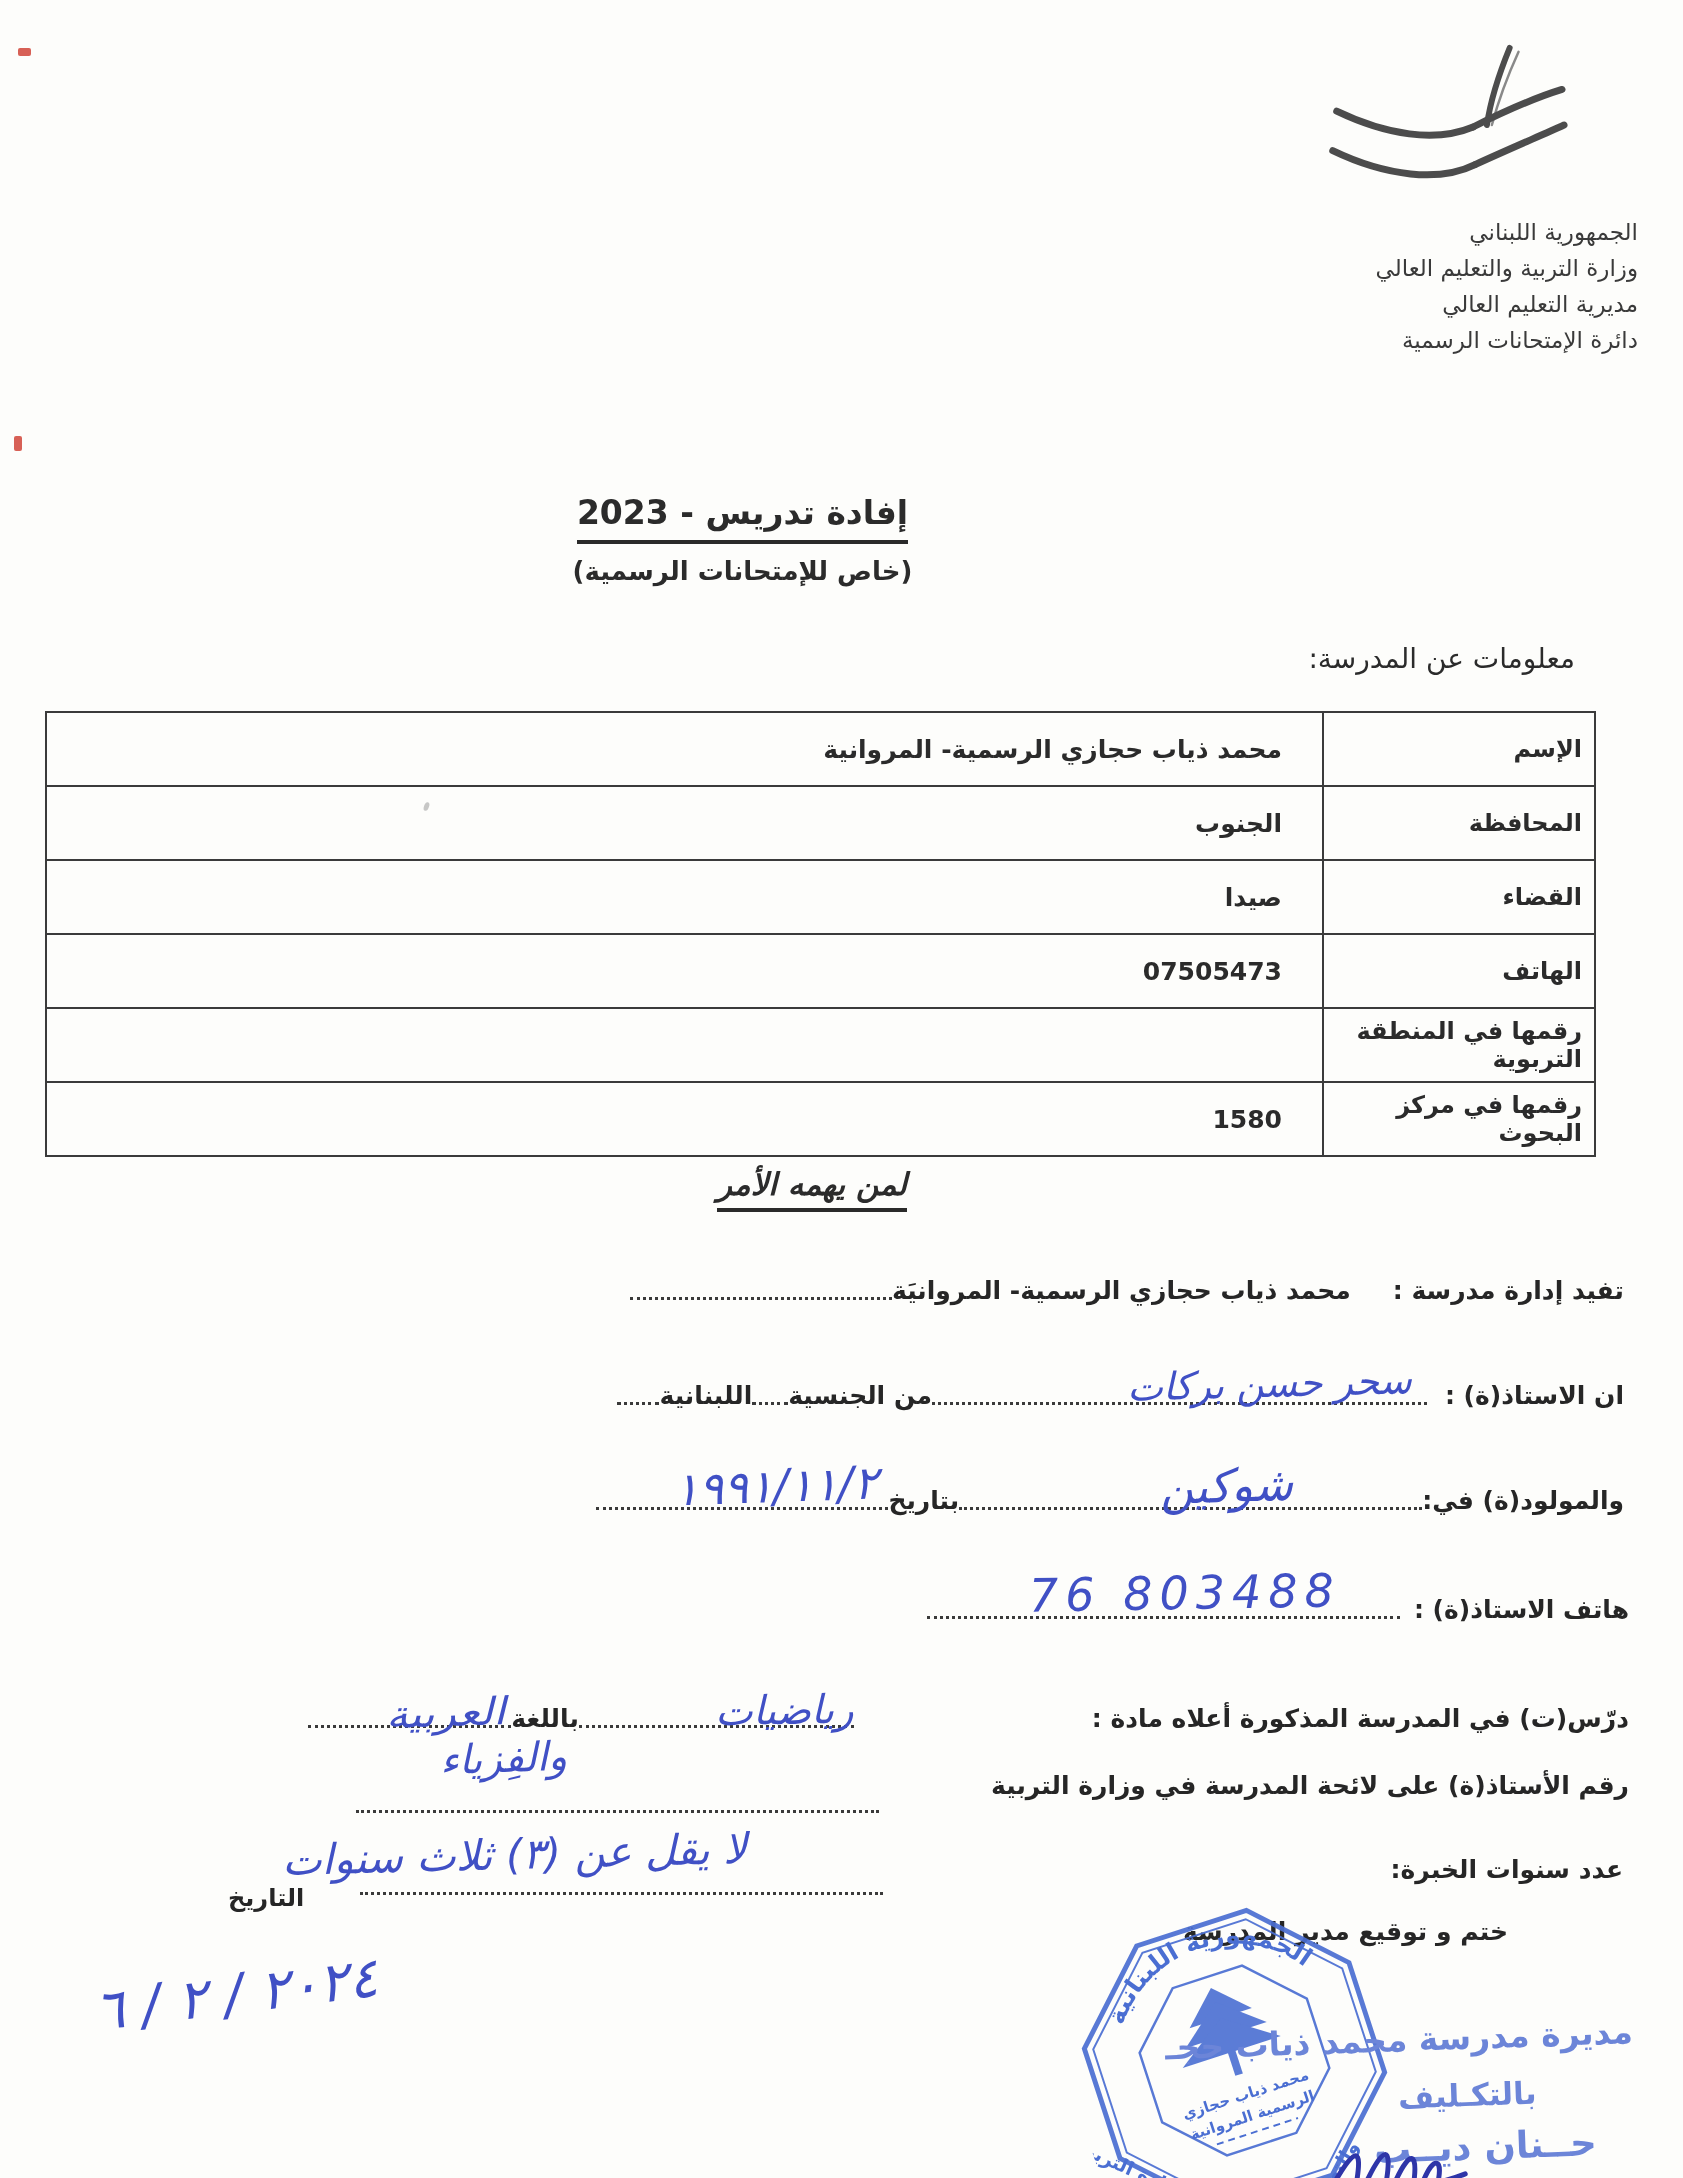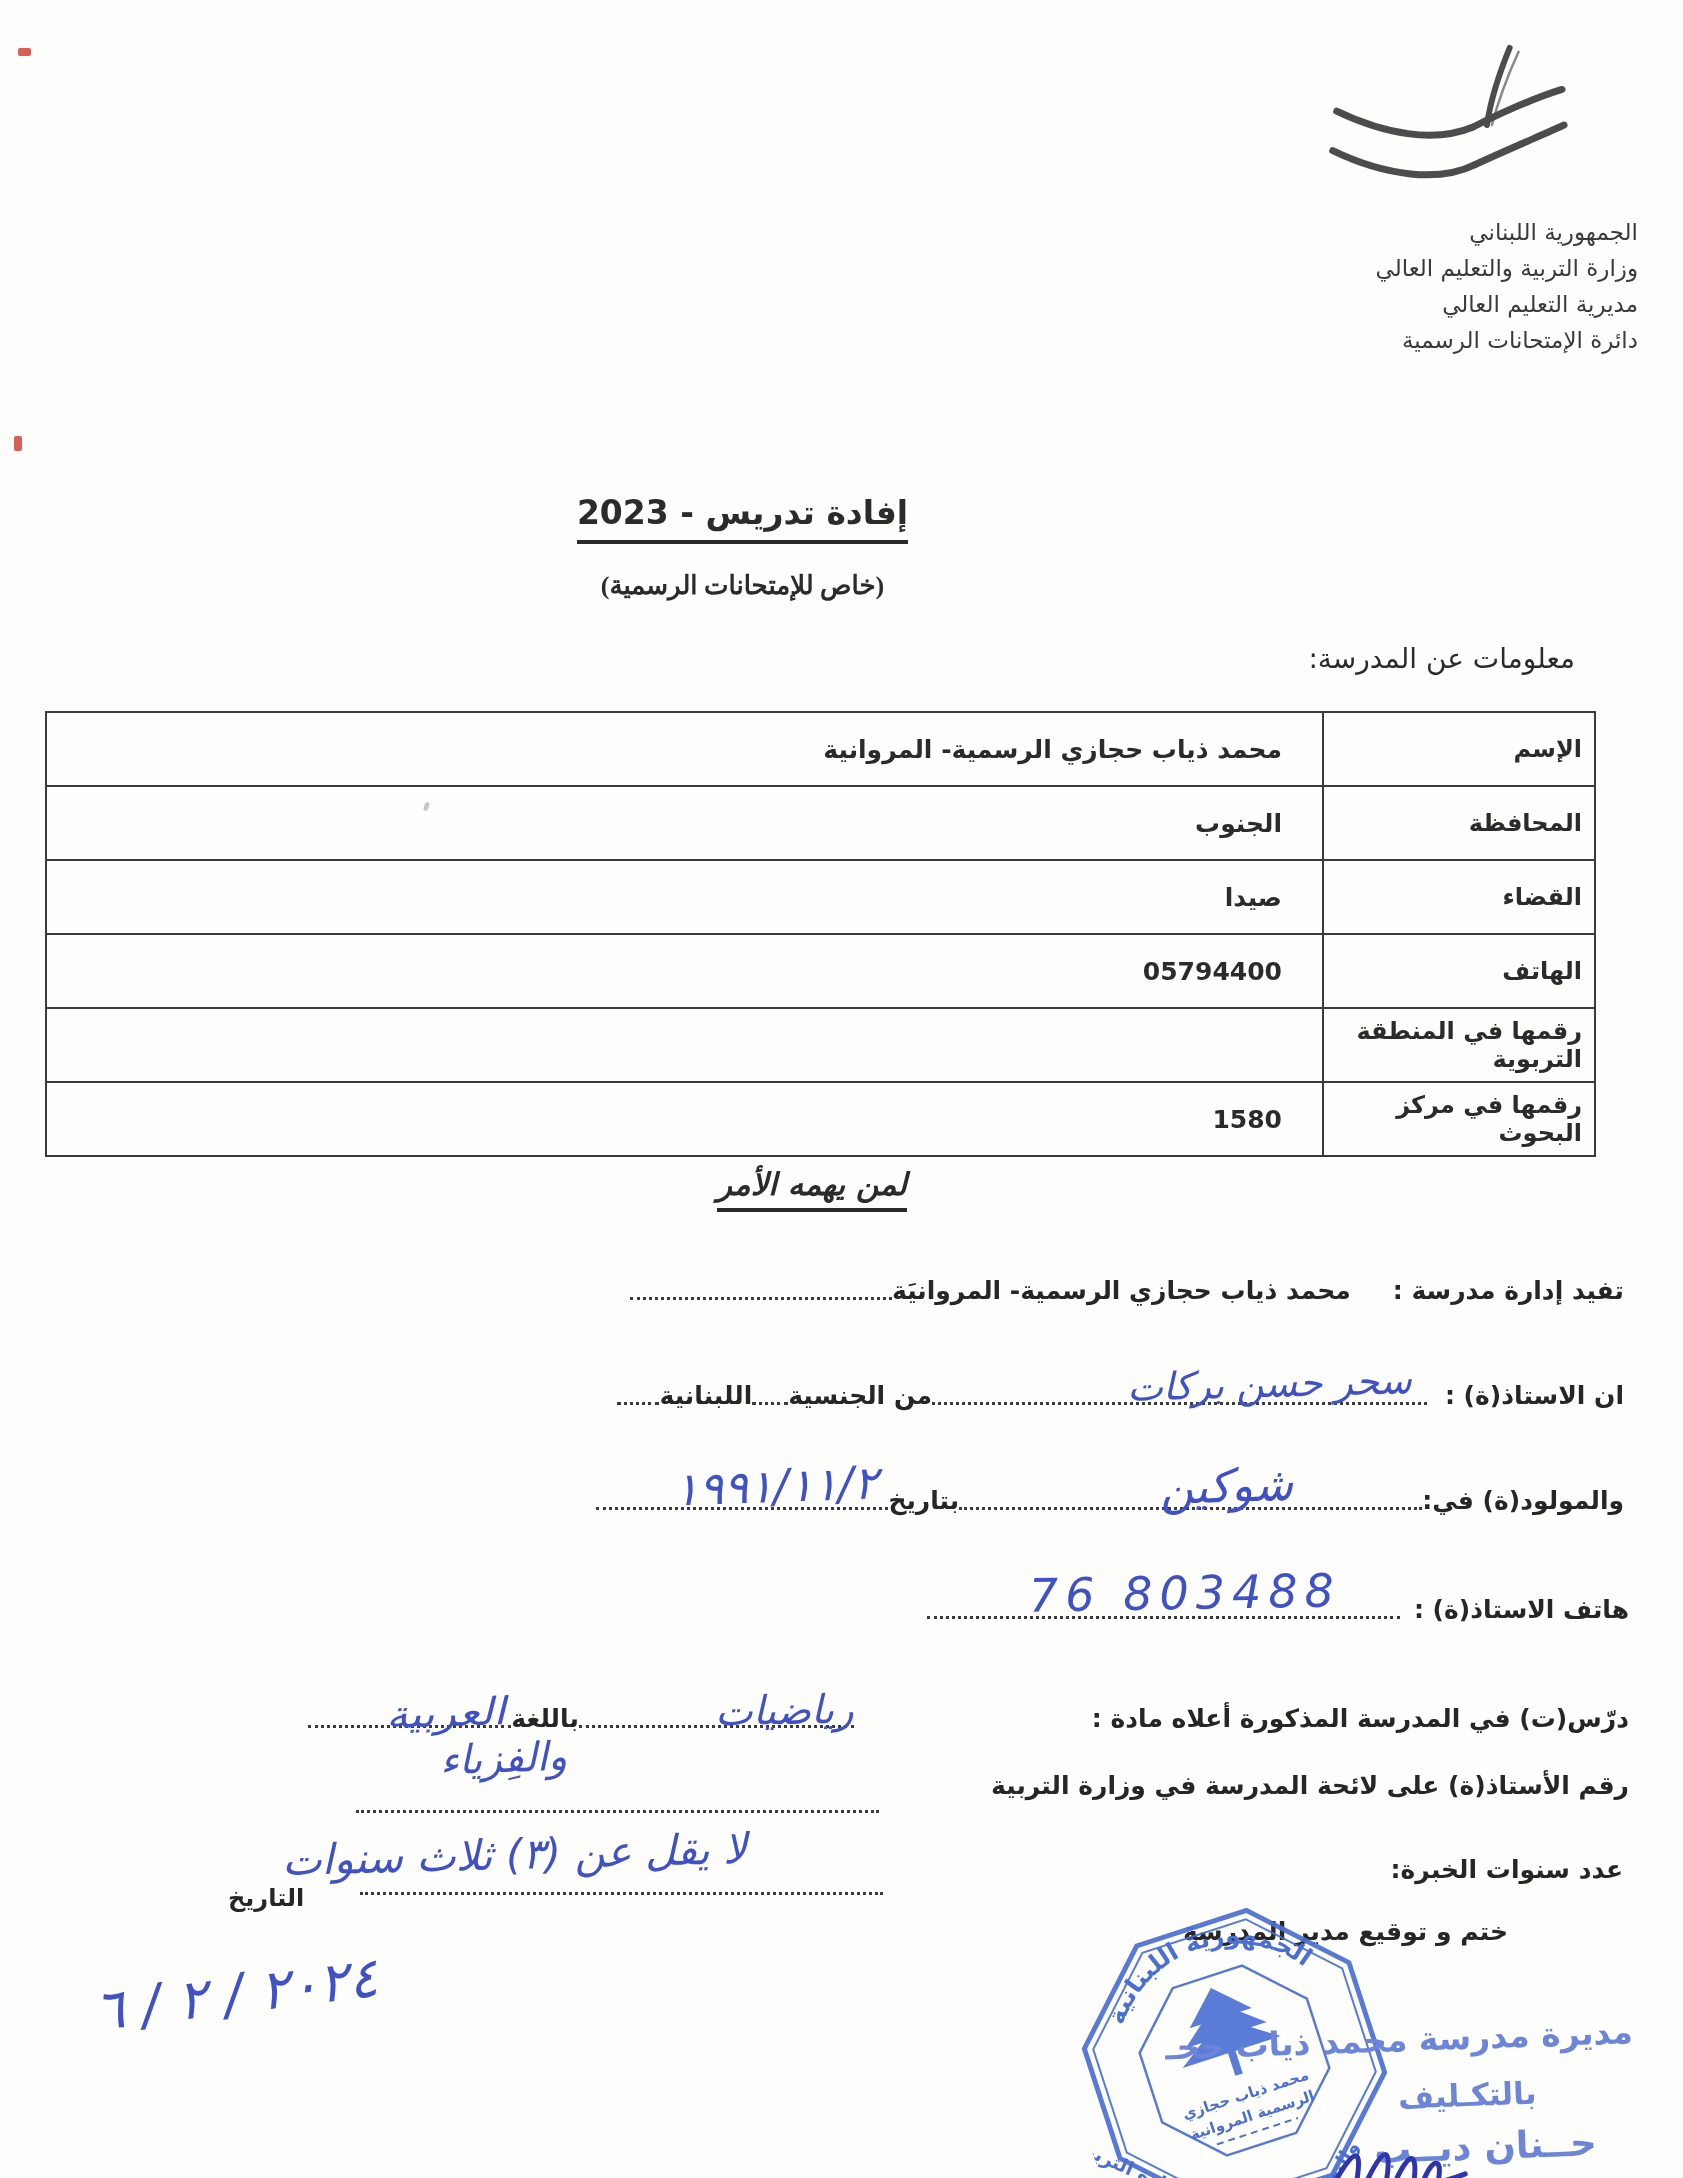--- a/index.html
+++ b/index.html
@@ -15,21 +15,21 @@
   .dotslot{position:relative;display:inline-block;border-bottom:3px dotted #3a3a3a;height:8px;margin-bottom:6px;}
   .dots-sm{display:inline-block;border-bottom:3px dotted #3a3a3a;height:8px;margin-bottom:6px;}
   .hw{color:#4050c5;font-style:italic;white-space:nowrap;}
   .hw-abs{position:absolute;bottom:2px;}
   .gap{display:inline-block;}
   
   .org-block{right:45px;top:214px;text-align:right;direction:rtl;font-size:23px;line-height:36px;color:#3a3a3a;}
   
   .title-wrap{left:515px;top:493px;width:455px;text-align:center;direction:rtl;}
   .main-title{display:inline-block;font-size:33px;font-weight:bold;border-bottom:4px solid #2a2a2a;padding-bottom:8px;}
-  .subtitle{margin-top:26px;font-size:26px;font-weight:bold;font-family:Liberation Serif, serif;}
+  .subtitle{margin-top:12px;font-size:26px;font-weight:bold;}
   .info-heading{right:108px;top:642px;font-size:28px;font-weight:normal;direction:rtl;}
   
   .stable{left:45px;top:711px;width:1547px;direction:rtl;border:2px solid #3b3b3b;}
   .trow{display:flex;direction:rtl;height:72px;border-top:2px solid #3b3b3b;}
   .trow:first-child{border-top:none;}
   .tlabel{width:272px;border-left:2px solid #3b3b3b;display:flex;align-items:center;padding-right:12px;box-sizing:border-box;font-weight:bold;font-size:24px;}
   .tval{flex:1;display:flex;align-items:center;padding-right:40px;box-sizing:border-box;font-weight:bold;font-size:25px;}
   .towhom-wrap{left:634px;top:1166px;width:356px;text-align:center;direction:rtl;}
   .towhom{display:inline-block;font-size:31px;font-weight:bold;border-bottom:4px solid #2a2a2a;padding-bottom:6px;font-style:italic;}
   
@@ -74,21 +74,21 @@
   <div class="trow">
     <div class="tlabel">المحافظة</div>
     <div class="tval">الجنوب</div>
   </div>
   <div class="trow">
     <div class="tlabel">القضاء</div>
     <div class="tval">صيدا</div>
   </div>
   <div class="trow">
     <div class="tlabel">الهاتف</div>
-    <div class="tval">05794400</div>
+    <div class="tval">07505473</div>
   </div>
   <div class="trow">
     <div class="tlabel">رقمها في المنطقة التربوية</div>
     <div class="tval"></div>
   </div>
   <div class="trow">
     <div class="tlabel">رقمها في مركز البحوث</div>
     <div class="tval">1580</div>
   </div>
 </div>

